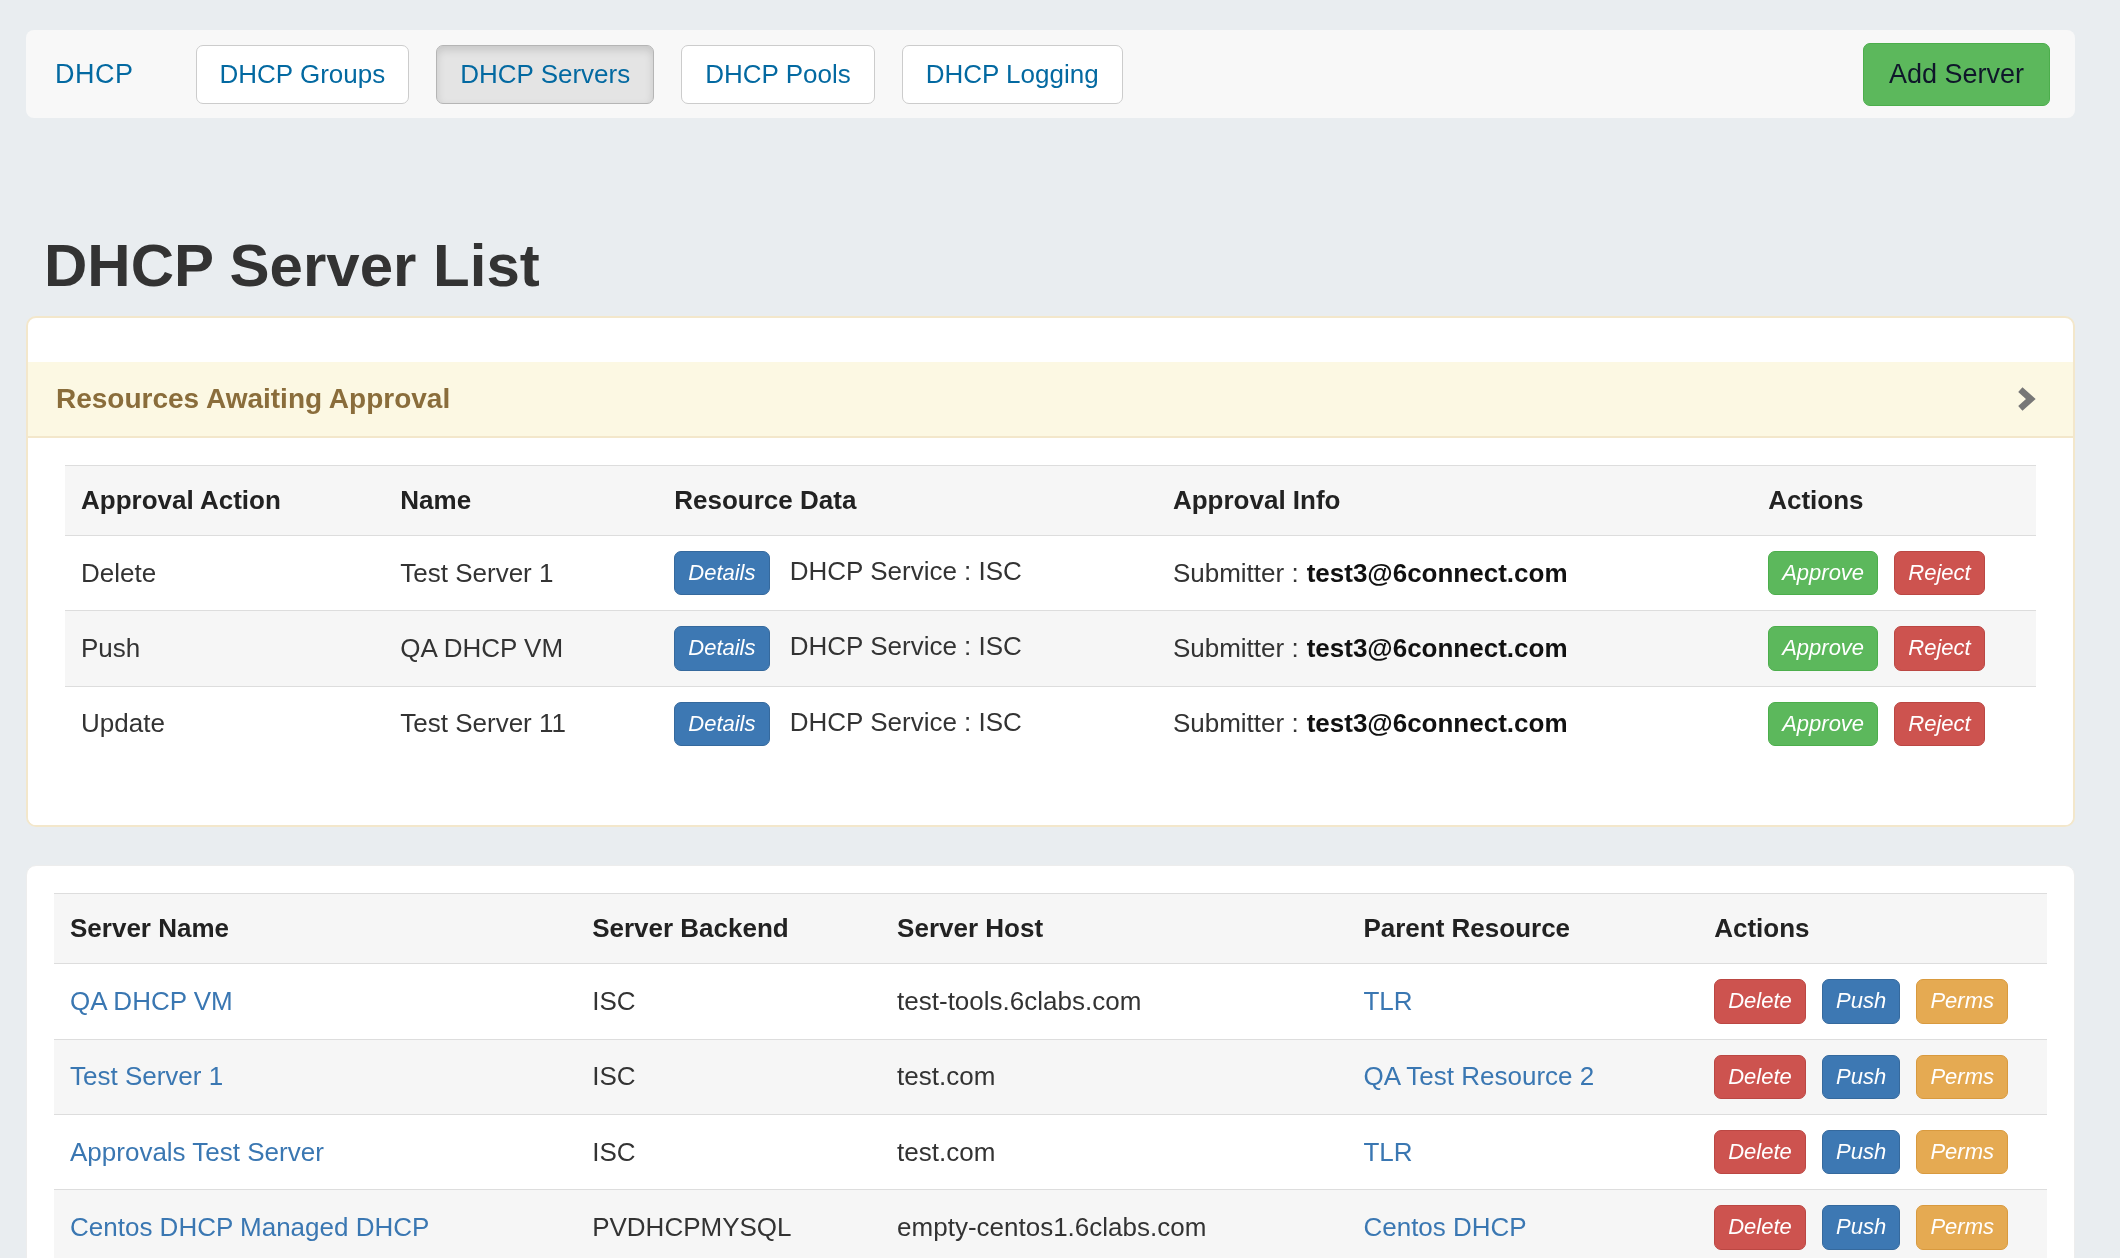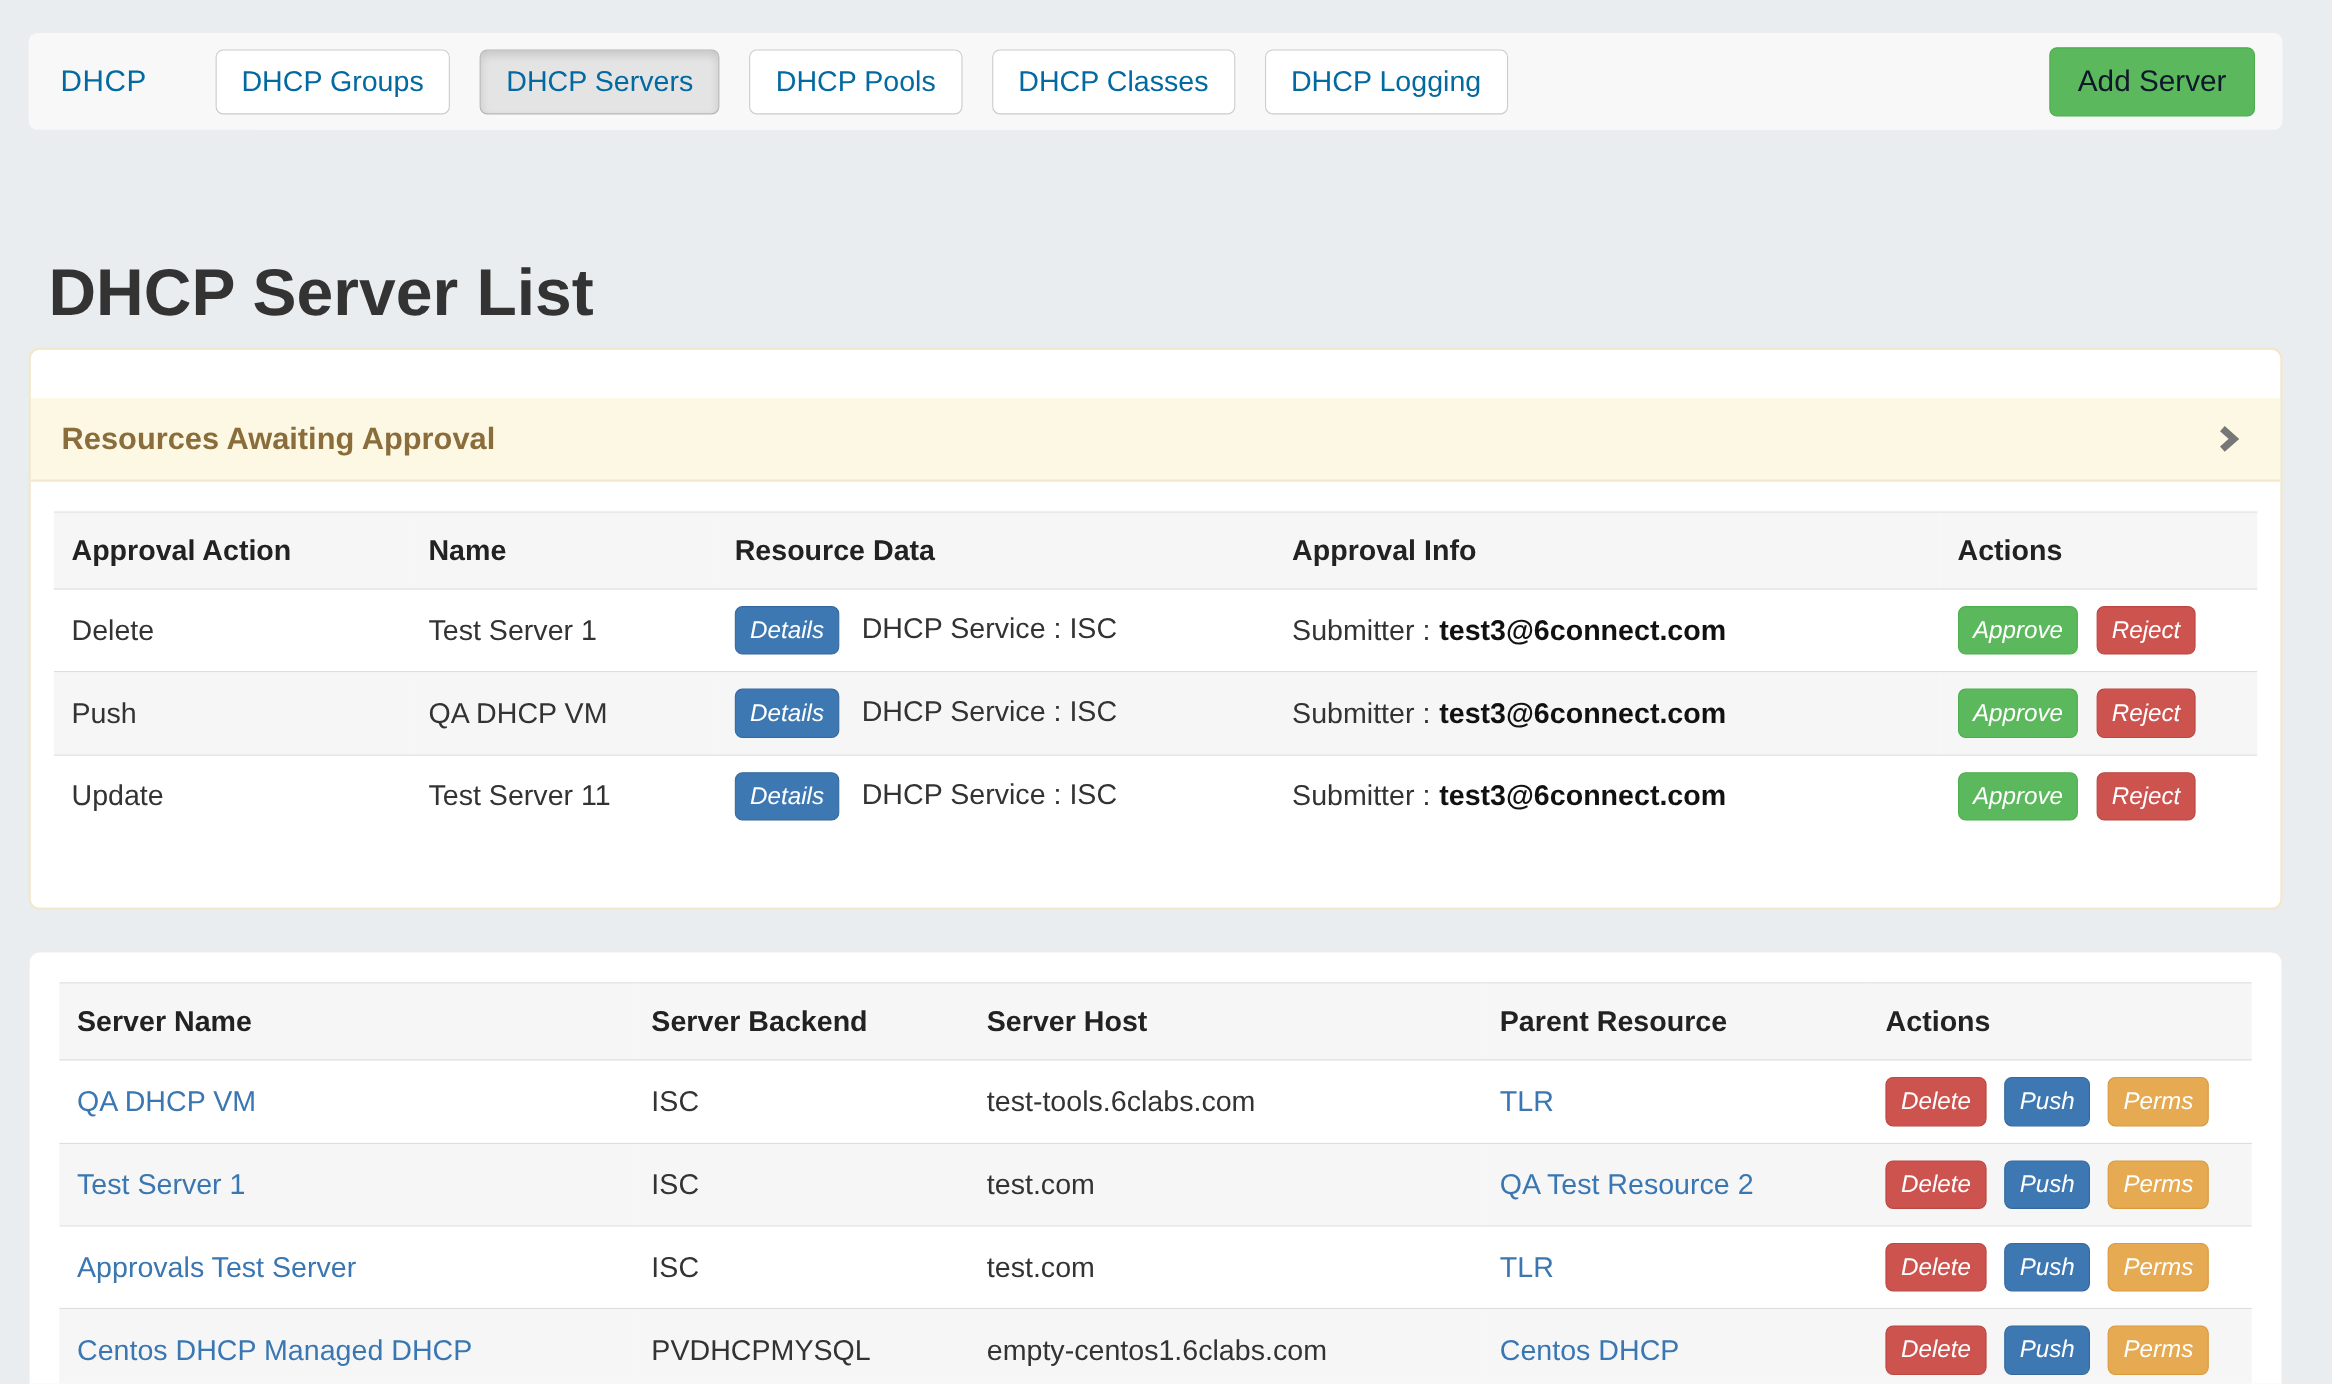--- a/index.html
+++ b/index.html
@@ -83,21 +83,21 @@
     align-items: center;
     justify-content: space-between;
     margin-top: 44px;
   }
   .panel-heading .heading-label {
     color: #8a6d3b;
     font-size: 28px;
     font-weight: 700;
   }
   .chev { cursor: pointer; display: inline-flex; align-items: center; margin-right: 6px; }
-  .panel-body { padding: 27px 21px 64px; background: #fff; }
+  .panel-body { padding: 27px 37px 64px; background: #fff; }
 
   .panel-plain {
     margin-top: 38px;
     background: #fff;
     border: 1px solid #ededed;
     border-radius: 10px;
     padding: 27px 27px 74px;
   }
 
   
@@ -151,21 +151,20 @@
 <body>
 
 <div class="shell">
 
   <div class="navbar">
     <span class="brand">DHCP</span>
     <div class="nav-tabs">
       <button class="nav-btn">DHCP Groups</button>
       <button class="nav-btn active">DHCP Servers</button>
       <button class="nav-btn">DHCP Pools</button>
-      <button class="nav-btn">DHCP Classes</button>
       <button class="nav-btn">DHCP Logging</button>
     </div>
     <button class="btn-add">Add Server</button>
   </div>
 
   <h1 class="page-title">DHCP Server List</h1>
 
   <div class="panel-warning">
     <div class="panel-heading">
       <span class="heading-label">Resources Awaiting Approval</span>

